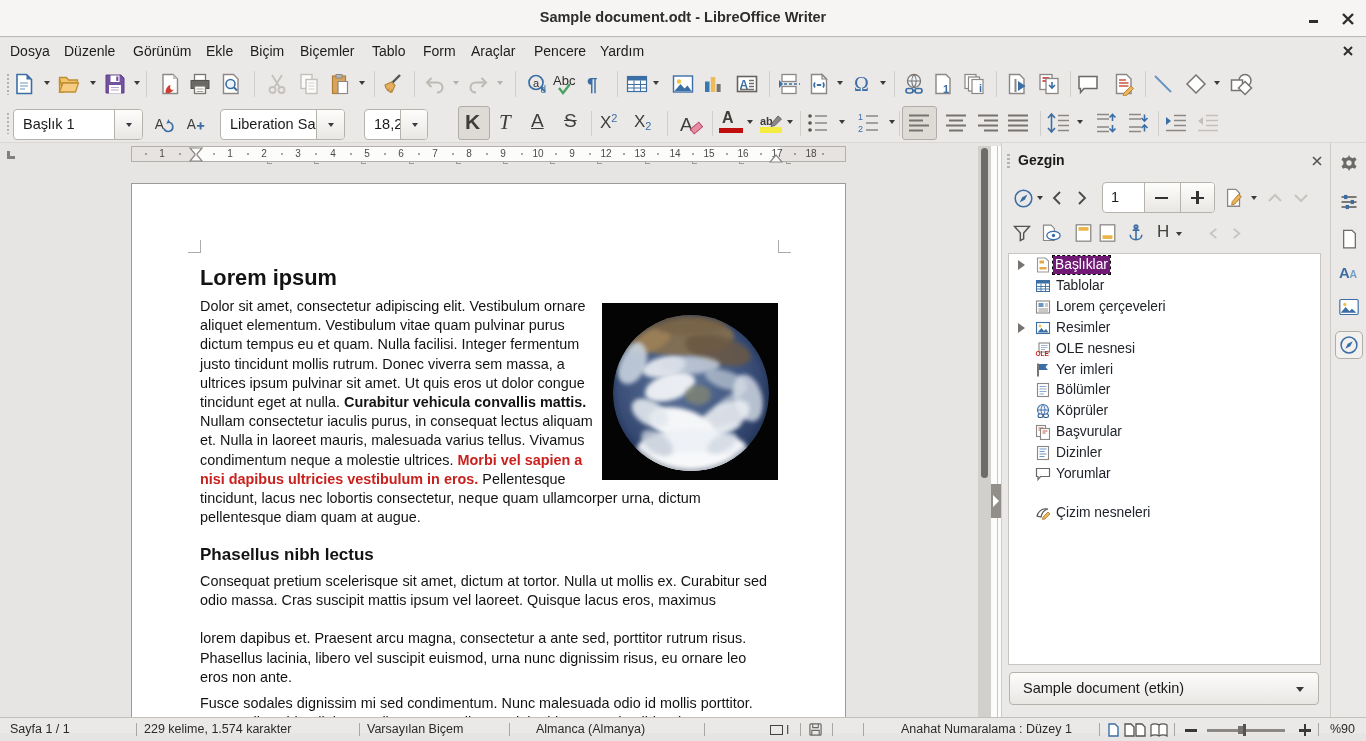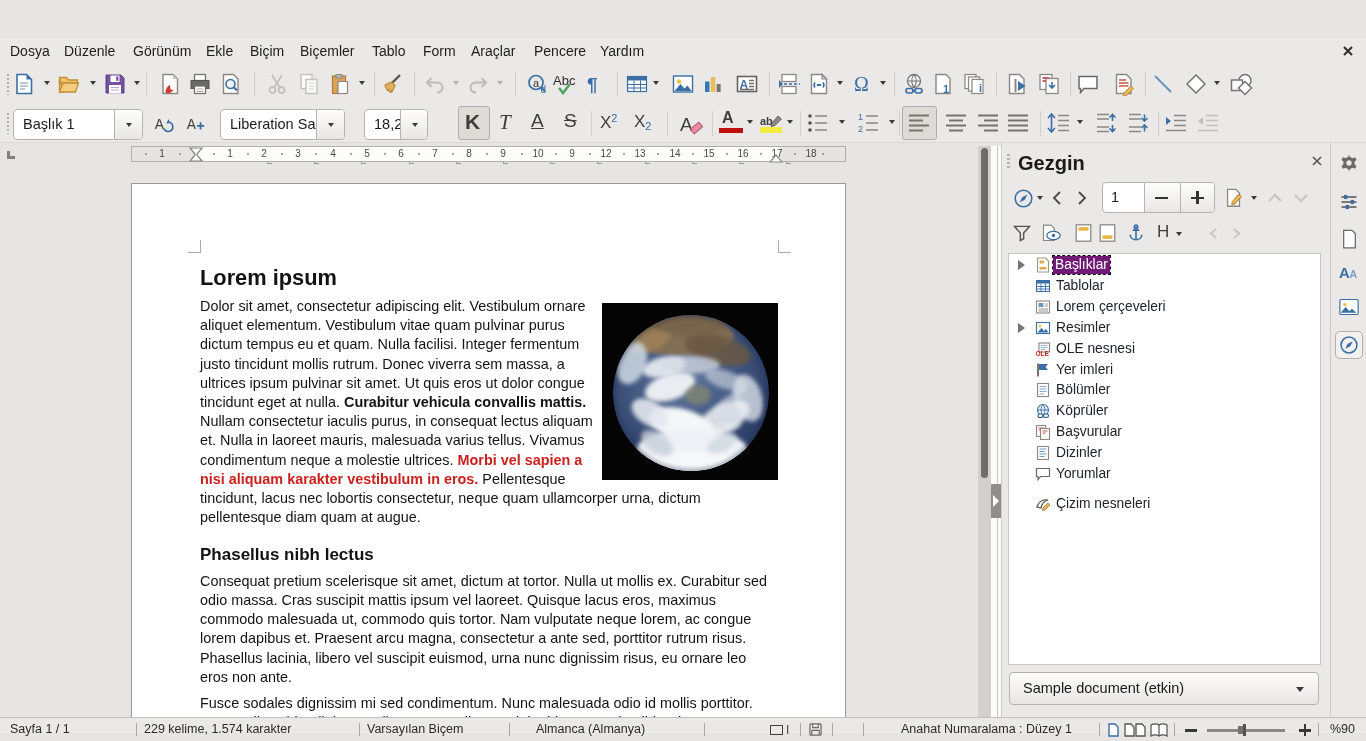--- a/index.html
+++ b/index.html
@@ -51,20 +51,27 @@
 #strip{position:absolute;left:1330px;top:143px;width:36px;height:574px;background:#ebe9e7;border-left:1px solid #cfccc7}
 
 #statusbar{position:absolute;left:0;top:717px;width:1366px;height:16px;background:#ebe9e7;border-top:1px solid #c3bfba}
 .st{position:absolute;top:4px;font-size:12.5px;color:#2a2a2a;white-space:nowrap}
 .sdiv{position:absolute;top:5px;width:1px;height:13px;background:#aaa6a1}
 svg{display:block}
 </style>
 </head>
 <body>
 <div id="app">
+  <div id="titlebar">
+    <div id="title">Sample document.odt - LibreOffice Writer</div>
+    <div class="abs" style="left:1309px;top:20px;width:9px;height:2.5px;background:#2d2d2d"></div>
+    <svg class="abs" style="left:1341px;top:12px" width="14" height="14" viewBox="0 0 14 14">
+        <path d="M2 2 L12 12 M12 2 L2 12" stroke="#2d2d2d" stroke-width="2.4"></path>
+      </svg>
+  </div>
   <div id="menubar">
     <span class="mi" style="left:10px">Dosya</span>
     <span class="mi" style="left:64px">Düzenle</span>
     <span class="mi" style="left:133px">Görünüm</span>
     <span class="mi" style="left:206px">Ekle</span>
     <span class="mi" style="left:250px">Biçim</span>
     <span class="mi" style="left:300px">Biçemler</span>
     <span class="mi" style="left:372px">Tablo</span>
     <span class="mi" style="left:423px">Form</span>
     <span class="mi" style="left:471px">Araçlar</span>
@@ -430,27 +437,26 @@
       <div class="abs" style="left:68px;top:81px;font-size:21.8px;font-weight:bold;color:#131313;white-space:nowrap">Lorem ipsum</div>
       <div class="bodyline" style="top:114px;left:68px">Dolor sit amet, consectetur adipiscing elit. Vestibulum ornare</div>
       <div class="bodyline" style="top:133.2px;left:68px">aliquet elementum. Vestibulum vitae quam pulvinar purus</div>
       <div class="bodyline" style="top:152.4px;left:68px">dictum tempus eu et quam. Nulla facilisi. Integer fermentum</div>
       <div class="bodyline" style="top:171.6px;left:68px">justo tincidunt mollis rutrum. Donec viverra sem massa, a</div>
       <div class="bodyline" style="top:190.8px;left:68px">ultrices ipsum pulvinar sit amet. Ut quis eros ut dolor congue</div>
       <div class="bodyline" style="top:210px;left:68px">tincidunt eget at nulla. <span class="b">Curabitur vehicula convallis mattis.</span></div>
       <div class="bodyline" style="top:229.2px;left:68px">Nullam consectetur iaculis purus, in consequat lectus aliquam</div>
       <div class="bodyline" style="top:248.4px;left:68px">et. Nulla in laoreet mauris, malesuada varius tellus. Vivamus</div>
       <div class="bodyline" style="top:267.6px;left:68px">condimentum neque a molestie ultrices. <span class="red">Morbi vel sapien a</span></div>
-      <div class="bodyline" style="top:286.8px;left:68px"><span class="red">nisi aliquam karakter vestibulum in eros.</span> Pellentesque</div>
+      <div class="bodyline" style="top:286.8px;left:68px"><span class="red">nisi dapibus ultricies vestibulum in eros.</span> Pellentesque</div>
       <div class="bodyline" style="top:306px;left:68px">tincidunt, lacus nec lobortis consectetur, neque quam ullamcorper urna, dictum</div>
       <div class="bodyline" style="top:325.2px;left:68px">pellentesque diam quam at augue.</div>
       <div class="abs" style="left:68px;top:361px;font-size:17px;font-weight:bold;color:#131313;white-space:nowrap">Phasellus nibh lectus</div>
       <div class="bodyline" style="top:388.8px;left:68px">Consequat pretium scelerisque sit amet, dictum at tortor. Nulla ut mollis ex. Curabitur sed</div>
       <div class="bodyline" style="top:408px;left:68px">odio massa. Cras suscipit mattis ipsum vel laoreet. Quisque lacus eros, maximus</div>
-      <div class="bodyline" style="top:427.2px;left:68px">commodo malesuada ut, commodo quis tortor. Nam vulputate neque lorem, ac congue</div>
       <div class="bodyline" style="top:446.4px;left:68px">lorem dapibus et. Praesent arcu magna, consectetur a ante sed, porttitor rutrum risus.</div>
       <div class="bodyline" style="top:465.6px;left:68px">Phasellus lacinia, libero vel suscipit euismod, urna nunc dignissim risus, eu ornare leo</div>
       <div class="bodyline" style="top:484.8px;left:68px">eros non ante.</div>
       <div class="bodyline" style="top:510.6px;left:68px">Fusce sodales dignissim mi sed condimentum. Nunc malesuada odio id mollis porttitor.</div>
       <div class="bodyline" style="top:529.8px;left:68px">Suspendisse blandit lectus ullamcorper, aliquam dolor id, commodo nibh. Vivamus ut</div>
       <svg class="abs" style="left:470px;top:119px" width="176" height="177" viewBox="0 0 176 177">
         <defs>
           <radialGradient id="gsea" cx="45%" cy="40%" r="65%">
             <stop offset="0%" stop-color="#62799f"></stop>
               <stop offset="55%" stop-color="#41567f"></stop>
@@ -498,21 +504,21 @@
   <div class="abs" style="left:978px;top:146px;width:13px;height:571px;background:#d2d0cd"></div>
   <div class="abs" style="left:981px;top:148px;width:7px;height:330px;background:#6e6c69;border-radius:4px"></div>
   <div class="abs" style="left:991px;top:146px;width:10px;height:571px;background:#fcfcfb"></div>
   <div class="abs" style="left:997px;top:146px;width:1px;height:571px;background:#c9c6c2"></div>
   <div class="abs" style="left:991px;top:484px;width:10px;height:34px;background:#928f8b"></div>
   <svg class="abs" style="left:992px;top:494px" width="8" height="14" viewBox="0 0 8 14">
       <path d="M1 1 l6 6 -6 6z" fill="#fff"></path>
     </svg>
   <div id="sidebar">
     <div class="dothandle" style="left:5px;top:10px;height:16px;width:3px;background-size:3px 4px"></div>
-    <div class="abs" style="left:16px;top:9px;font-size:20px;font-weight:bold;color:#1a1a1a">Gezgin</div>
+    <div class="abs" style="left:16px;top:9px;font-size:14px;font-weight:bold;color:#1a1a1a">Gezgin</div>
     <svg class="abs" style="left:309px;top:12px" width="12" height="12" viewBox="0 0 12 12">
         <path d="M2 2 L10 10 M10 2 L2 10" stroke="#55534f" stroke-width="1.6"></path>
       </svg>
 
     <svg class="abs" style="left:11px;top:45px" width="21" height="21" viewBox="0 0 24 24">
         <circle cx="12" cy="12" r="9.5" fill="none" stroke="#3b6ea5" stroke-width="1.8"></circle>
         <path d="M16.5 7.5 l-3 6 -6 3 3-6z" fill="#3b6ea5"></path>
       </svg>
     <div class="ddk" style="left:35px;top:53px"></div>
     <svg class="abs" style="left:48px;top:47px" width="14" height="16" viewBox="0 0 14 16">
@@ -651,21 +657,21 @@
             <path d="M7.5 7 h5 M7.5 9 h3" stroke="#c9583f" stroke-width="1"></path>
           </svg>
         <div class="lbl">Başvurular</div>
       </div>
       <div class="trow" style="top:210px">
         <svg class="ticon" viewBox="0 0 16 16">
             <path d="M1.5 2.5 h13 v8 h-9 l-2.5 3 v-3 h-1.5z" fill="#fff" stroke="#6b6966" stroke-width="1.2"></path>
           </svg>
         <div class="lbl">Yorumlar</div>
       </div>
-      <div class="trow" style="top:240px">
+      <div class="trow" style="top:249px">
         <svg class="ticon" viewBox="0 0 16 16">
             <path d="M2 11 c2-6 6-8 11-7 c-4 1-6 3-7 8z" fill="none" stroke="#55534f" stroke-width="1.2"></path>
             <path d="M8 12 l5-5 2 2 -5 5 -2.5 0.5z" fill="#edb458" stroke="#a87c2e" stroke-width="0.8"></path>
           </svg>
         <div class="lbl">Çizim nesneleri</div>
       </div>
     </div>
     <div class="abs" style="left:7px;top:529px;width:310px;height:33px;background:linear-gradient(#fcfcfb,#e9e7e4);border:1px solid #b6b2ac;border-radius:4px">
       <div class="abs" style="left:13px;top:7px;font-size:14.5px;color:#1a1a1a">Sample document (etkin)</div>
       <div class="ddk" style="right:14px;top:14px;border-left-width:4.5px;border-right-width:4.5px;border-top-width:5.5px"></div>

